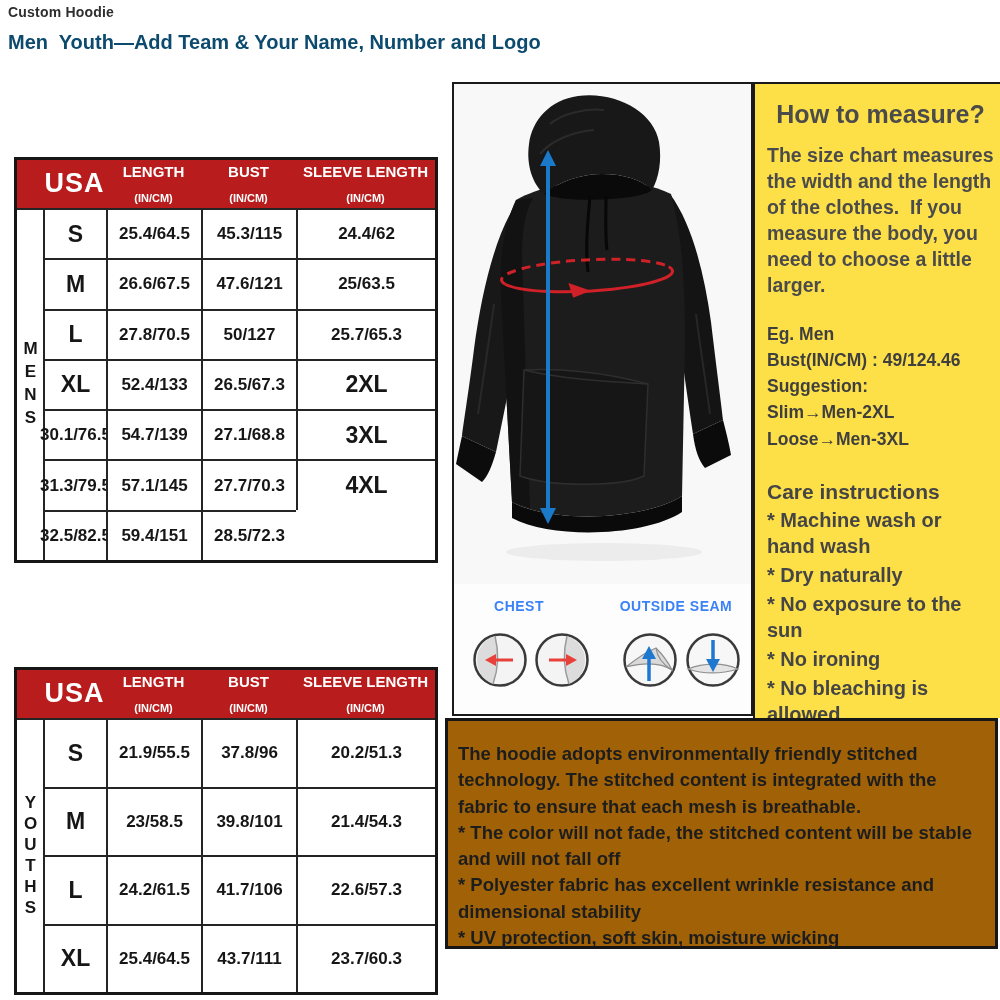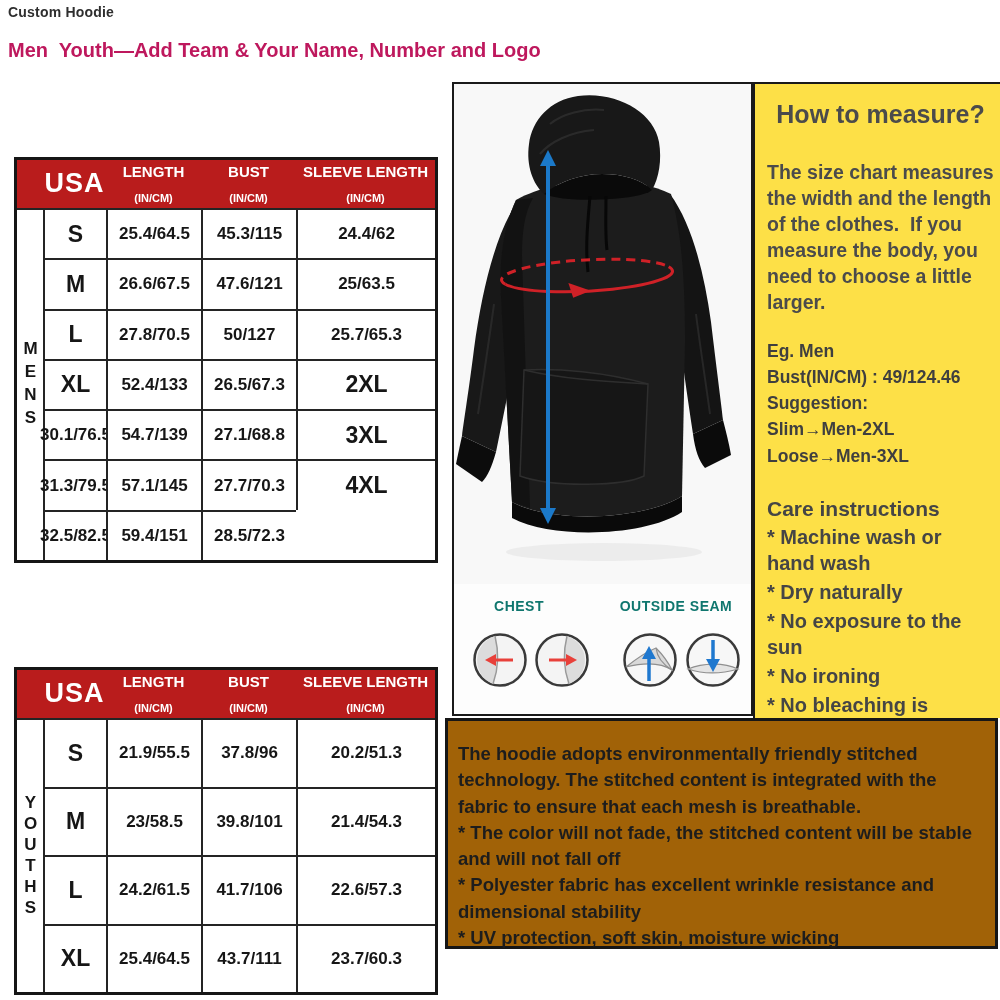--- a/index.html
+++ b/index.html
@@ -3,21 +3,21 @@
 <meta charset="utf-8">
 <style>
   * { margin:0; padding:0; box-sizing:border-box; }
   html,body { background:#ffffff; }
   body { font-family:"Liberation Sans", sans-serif; }
   .page { position:relative; width:1000px; height:1000px; background:#fff; overflow:hidden; }
 
   
   .title-block { position:absolute; left:8px; top:4px; color:#2e2e2e; }
   .title-main { font-size:14px; font-weight:bold; letter-spacing:0.2px; }
-  .title-sub  { font-size:20px; font-weight:bold; margin-top:19px; color:#be185d; white-space:pre-wrap; }
+  .title-sub  { font-size:20px; font-weight:bold; margin-top:11px; color:#0c4a6e; white-space:pre-wrap; }
 
   
   .sz-grid { position:absolute; display:grid; background:#fff; border:3px solid #161616;
              grid-template-columns:26px 63px 95px 95px 1fr; }
   .sz-mens   { left:14px; top:157px; width:424px; height:406px; grid-template-rows:48px repeat(7,1fr); }
   .sz-youths { left:14px; top:667px; width:424px; height:328px; grid-template-rows:48px repeat(4,1fr); }
   .hdr { background:#b91c1c; color:#fff; display:flex; flex-direction:column; align-items:center;
          justify-content:center; text-align:center; line-height:1.1; }
   .hdr-usa  { font-size:27px; font-weight:bold; letter-spacing:1px; }
   .hdr-title{ font-size:15px; font-weight:bold; }
@@ -28,33 +28,33 @@
   .size-cell { font-size:23px; }
   .val-cell  { font-size:17px; }
   .group-cell { display:flex; align-items:center; justify-content:center; border-top:2px solid #242424;
                 font-weight:bold; font-size:17px; color:#161616;
                 writing-mode:vertical-lr; text-orientation:upright; letter-spacing:4px; }
 
   
   .hoodie-panel { position:absolute; left:452px; top:82px; width:301px; height:634px;
                   border:2px solid #1a1a1a; background:#fdfdfd; }
   .hoodie-svg { position:absolute; left:0; top:0; }
-  .diagram-label { position:absolute; font-size:14px; font-weight:bold; color:#0f766e;
+  .diagram-label { position:absolute; font-size:14px; font-weight:bold; color:#3b82f6;
                    letter-spacing:0.5px; text-align:center; }
   .lbl-chest { left:10px;  top:514px; width:110px; }
   .lbl-seam  { left:160px; top:514px; width:124px; }
   .m-icon { position:absolute; top:548px; }
   .mi-1 { left:18px; }  .mi-2 { left:80px; }  .mi-3 { left:168px; } .mi-4 { left:231px; }
 
   
   .measure-panel { position:absolute; left:753px; top:82px; width:247px; height:636px;
                    border-left:2px solid #1a1a1a; border-top:2px solid #1a1a1a;
                    background:#fde047; padding:16px 6px 0 12px; color:#4b4b4b; }
   .measure-heading { font-size:25px; font-weight:bold; text-align:center; }
-  .measure-body { font-size:19.5px; font-weight:bold; line-height:1.33; margin-top:31px; white-space:pre-wrap; }
+  .measure-body { font-size:19.5px; font-weight:bold; line-height:1.33; margin-top:14px; white-space:pre-wrap; }
   .example-block { margin-top:22px; font-size:17.5px; font-weight:bold; color:#3f3f3f; line-height:1.5; }
   .care-heading { margin-top:28px; font-size:21px; font-weight:bold; color:#454545; }
   .care-item { font-size:20px; font-weight:bold; color:#454545; line-height:1.3; margin-top:3px; }
 
   
   .desc-box { position:absolute; left:445px; top:718px; width:553px; height:231px;
               border:3px solid #161616; background:#a16207; padding:20px 8px 0 10px; color:#1d1d1d; }
   .desc-line { font-size:18.5px; font-weight:bold; line-height:1.42; }
 </style>
 </head>

